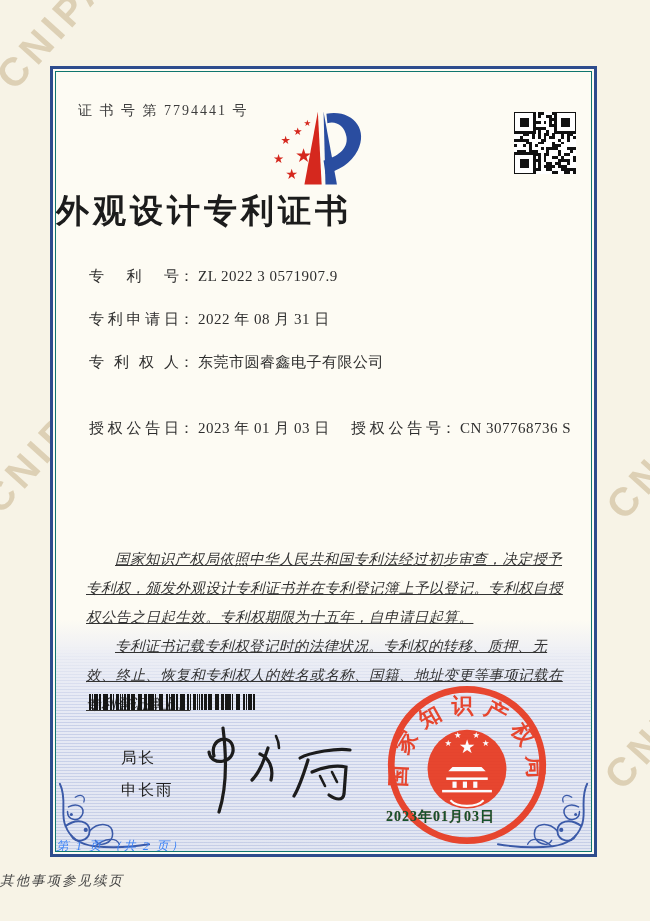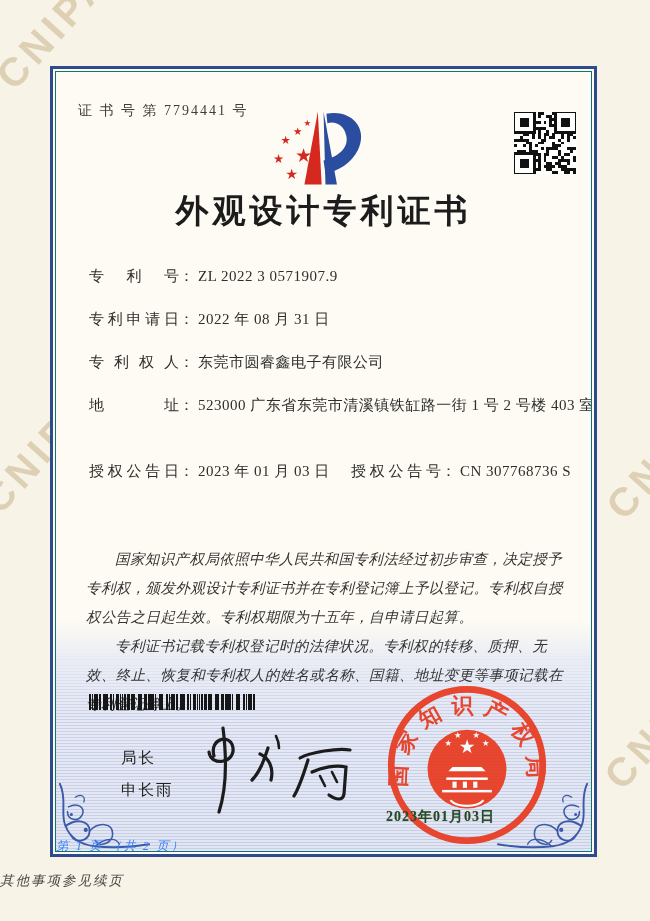--- a/index.html
+++ b/index.html
@@ -40,21 +40,21 @@
   }
   
   .cert-no{
     position:absolute;left:22px;top:30px;
     font-size:14px;letter-spacing:2px;color:#3d3d3d;
   }
   .logo{position:absolute;left:200px;top:36px;width:116px;height:86px;}
   .qr{position:absolute;left:458px;top:40px;width:62px;height:62px;background:#fff;}
   .title{
     position:absolute;left:0;right:0;top:117px;margin:0;
-    text-align:center;font-size:33px;font-weight:bold;
+    text-align:left;font-size:33px;font-weight:bold;
     letter-spacing:4px;color:#1c1c1c;
   }
   
   .fields{position:absolute;left:33px;top:193px;right:24px;font-size:15px;color:#2e2e2e;}
   .frow{line-height:22px;margin-bottom:21px;white-space:nowrap;}
   .frow.address{margin-bottom:10px;}
   .flabel{
     display:inline-block;width:90px;
     text-align:justify;text-align-last:justify;
     vertical-align:bottom;
@@ -63,21 +63,21 @@
   .fvalue{letter-spacing:.5px;}
   .gazette{display:flex;line-height:22px;margin-top:44px;}
   .gz1{width:262px;flex:none;white-space:nowrap;}
   .gz2{white-space:nowrap;}
   
   .paras{
     position:absolute;left:30px;top:473px;width:487px;
     font-size:14.5px;line-height:29px;color:#333;
     font-style:italic;
   }
-  .paras p{margin:0;text-indent:2em;letter-spacing:.4px;}
+  .paras p{margin:0;text-indent:2em;letter-spacing:.4px;text-decoration:underline;}
   
   .barcode{
     position:absolute;left:33px;top:622px;width:168px;height:16px;
     background-image:
       repeating-linear-gradient(90deg,#161616 0 2px,rgba(0,0,0,0) 2px 3px,#161616 3px 4px,rgba(0,0,0,0) 4px 7px),
       repeating-linear-gradient(90deg,#161616 0 1px,rgba(0,0,0,0) 1px 5px,#161616 5px 8px,rgba(0,0,0,0) 8px 11px);
   }
   .signer{
     position:absolute;left:33px;top:676px;
     font-family:"Liberation Sans","DejaVu Sans",sans-serif;
@@ -312,23 +312,20 @@
       <div class="fields">
         <div class="frow">
           <span class="flabel">专 利 号</span><span class="fcolon">：</span><span class="fvalue">ZL 2022 3 0571907.9</span>
         </div>
         <div class="frow">
           <span class="flabel">专利申请日</span><span class="fcolon">：</span><span class="fvalue">2022 年 08 月 31 日</span>
         </div>
         <div class="frow">
           <span class="flabel">专 利 权 人</span><span class="fcolon">：</span><span class="fvalue">东莞市圆睿鑫电子有限公司</span>
         </div>
-        <div class="frow address">
-          <span class="flabel">地 址</span><span class="fcolon">：</span><span class="fvalue">523000 广东省东莞市清溪镇铁缸路一街 1 号 2 号楼 403 室</span>
-        </div>
         <div class="gazette">
           <span class="gz1">
             <span class="flabel">授权公告日</span><span class="fcolon">：</span><span class="fvalue">2023 年 01 月 03 日</span>
           </span>
           <span class="gz2">
             <span class="flabel">授权公告号</span><span class="fcolon">：</span><span class="fvalue">CN 307768736 S</span>
           </span>
         </div>
       </div>
 

